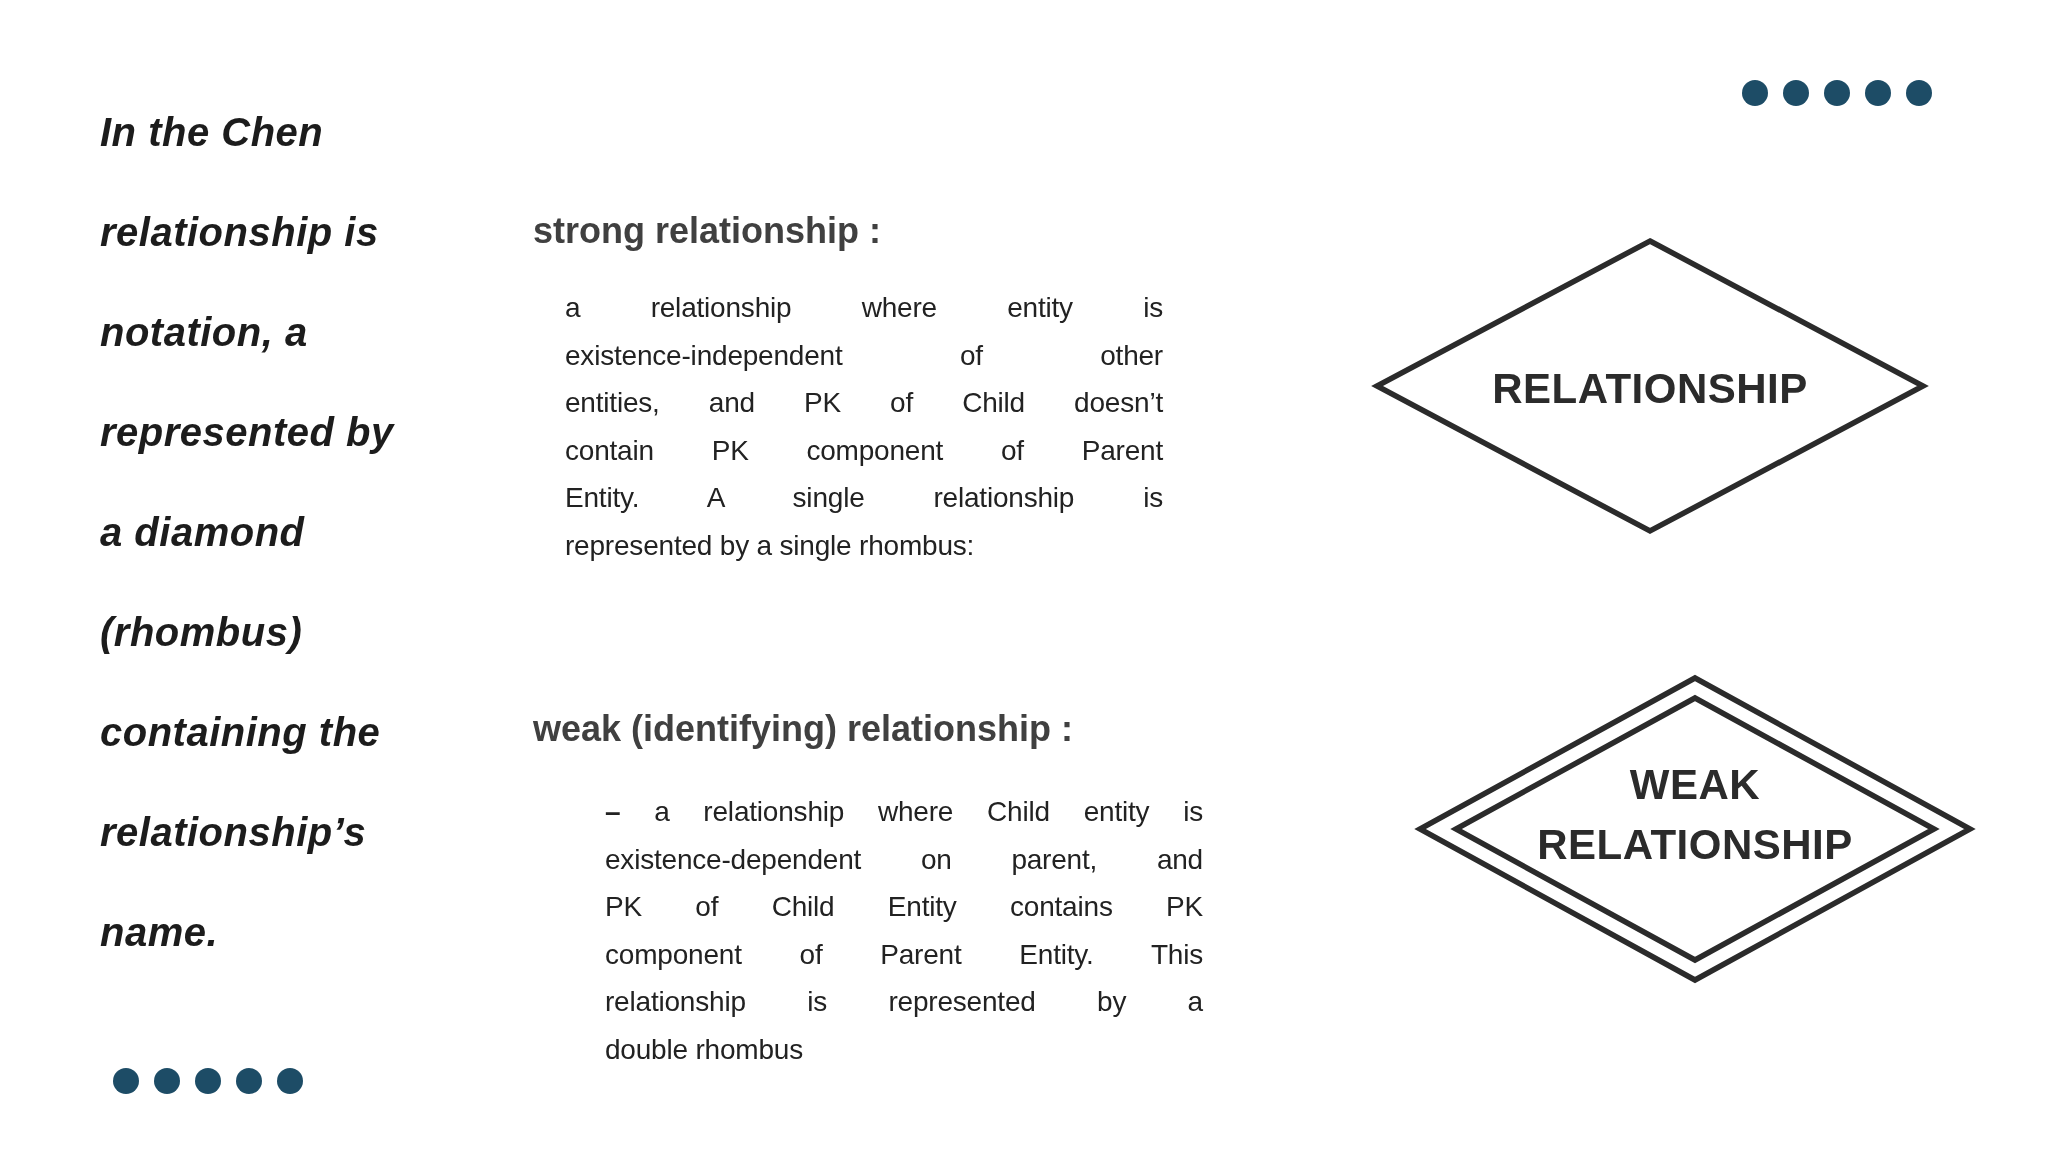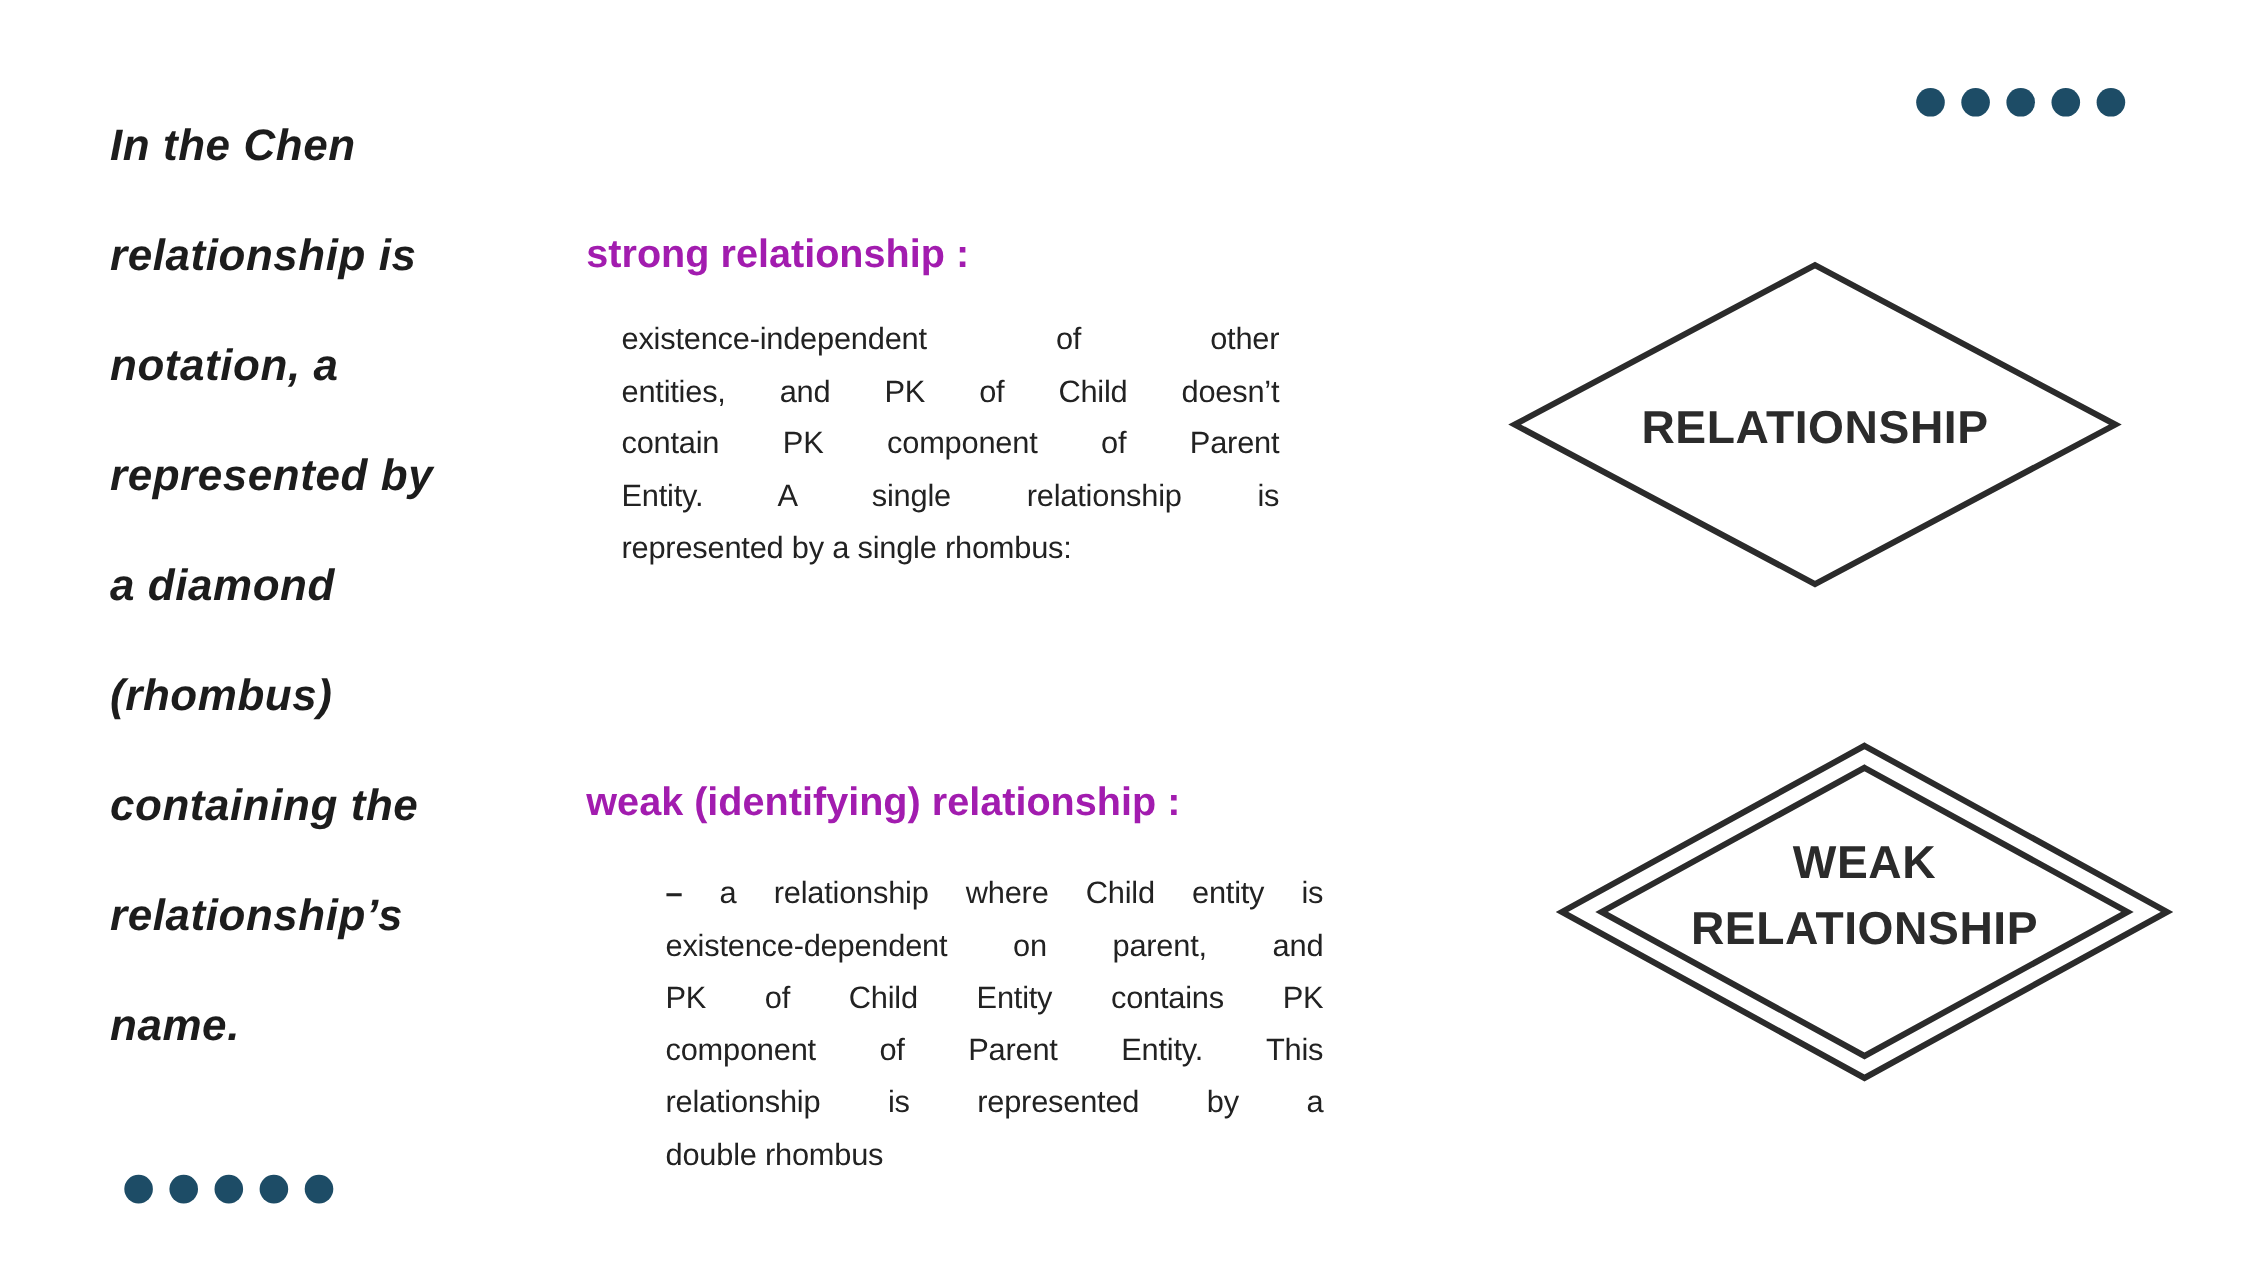--- a/index.html
+++ b/index.html
@@ -41,21 +41,21 @@
     border-radius: 50%;
     background: #1d4c66;
   }
 
   
   .sec-heading {
     position: absolute;
     left: 533px;
     font-size: 36px;
     font-weight: 700;
-    color: #a21caf;
+    color: #404040;
     white-space: pre;
   }
   .sec-heading.strong { top: 180px; }
   .sec-heading.weak   { top: 678px; }
 
   .para {
     position: absolute;
     left: 565px;
     width: 598px;
     font-size: 28px;
@@ -109,20 +109,21 @@
   <div class="dots dots-bl">
       <span class="dot" style="background: rgb(29, 76, 102);"></span>
       <span class="dot" style="background: rgb(29, 76, 102);"></span>
       <span class="dot" style="background: rgb(29, 76, 102);"></span>
       <span class="dot" style="background: rgb(29, 76, 102);"></span>
       <span class="dot" style="background: rgb(29, 76, 102);"></span>
     </div>
 
   <h2 class="sec-heading strong">strong relationship :</h2>
   <div class="para strong">
+      <div class="jline">a relationship where entity is</div>
       <div class="jline">existence-independent of other</div>
       <div class="jline">entities, and PK of Child doesn’t</div>
       <div class="jline">contain PK component of Parent</div>
       <div class="jline">Entity. A single relationship is</div>
       <div class="jline last">represented by a single rhombus:</div>
     </div>
 
   <h2 class="sec-heading weak">weak (identifying) relationship :</h2>
   <div class="para weak">
       <div class="jline"><span class="lead-dash">–</span> a relationship where Child entity is</div>

